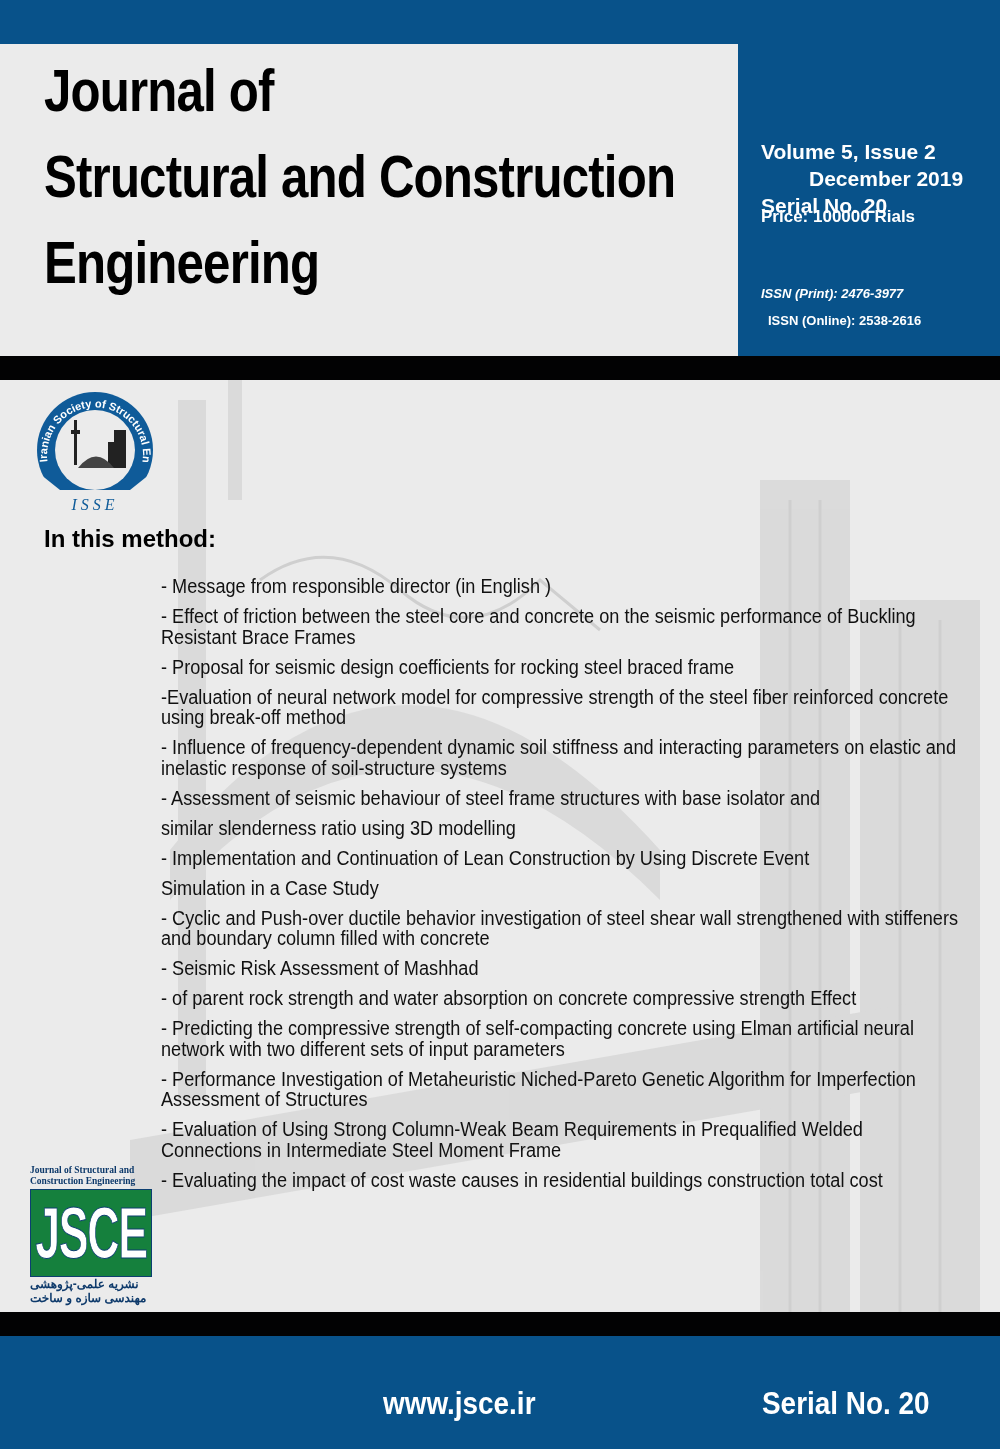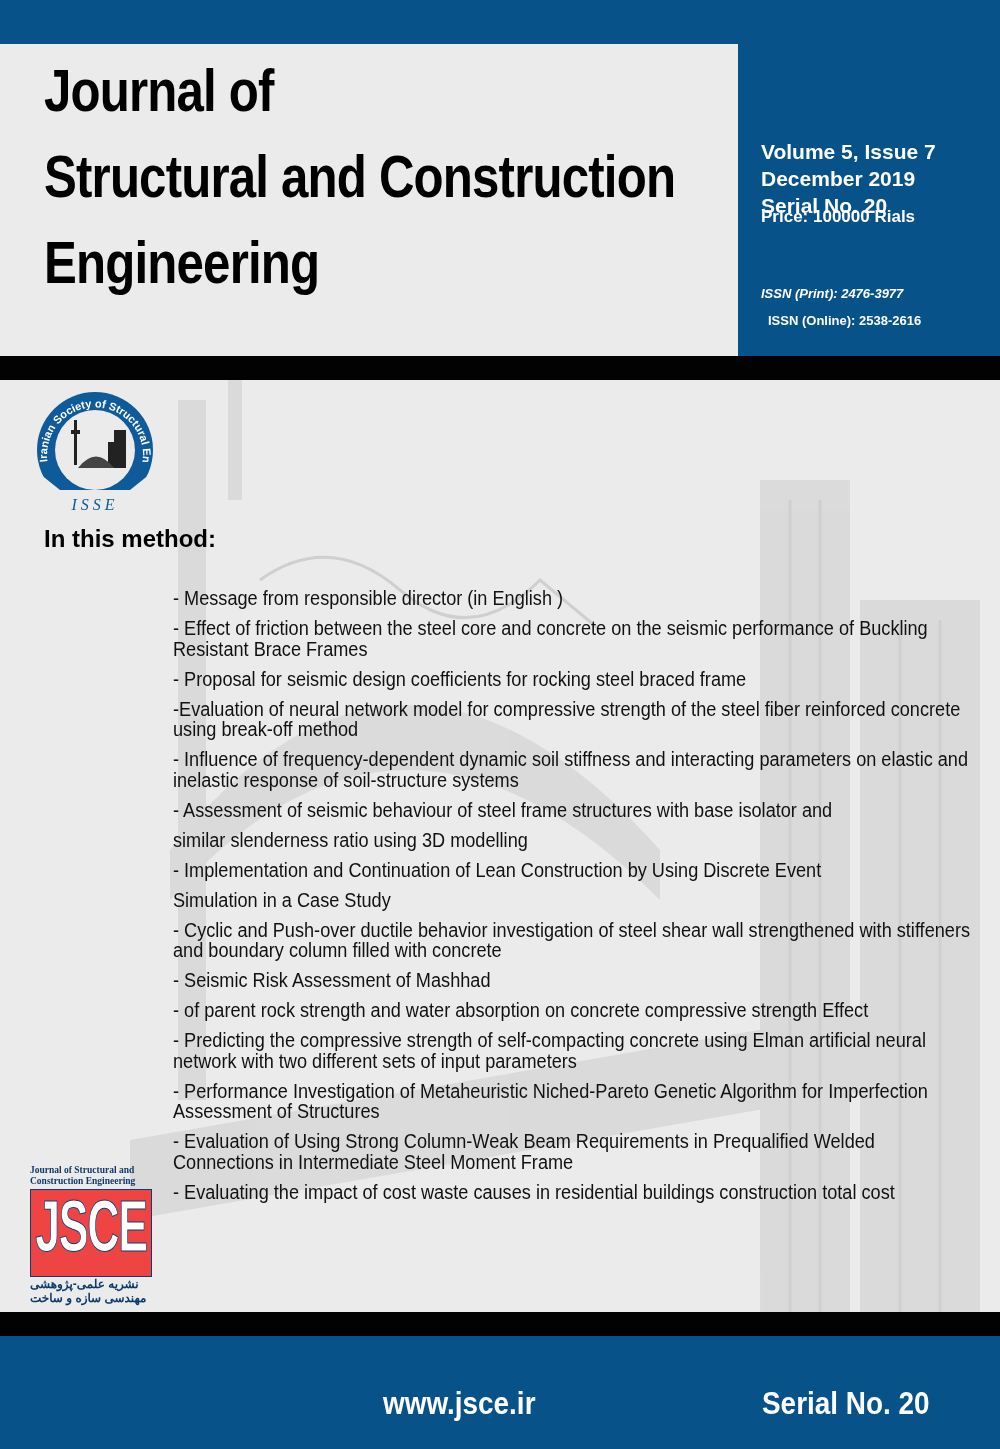--- a/index.html
+++ b/index.html
@@ -24,49 +24,49 @@
     font-size: 60px; color: #000; letter-spacing: -1px;
     transform: scaleX(0.82); transform-origin: left center;
     white-space: nowrap;
   }
   #title-l1 { top: 56px; }
   #title-l2 { top: 142px; }
   #title-l3 { top: 228px; }
 
   .issue-info { position: absolute; left: 761px; color: #fff; font-weight: bold; white-space: nowrap; }
   #vol { top: 140px; font-size: 21px; }
-  #date { top: 167px; font-size: 21px; }
+  #date { top: 167px; font-size: 21px; margin-left: 48px; }
   #serial { top: 194px; font-size: 21px; }
   #price { top: 207px; font-size: 17px; }
   #issn-print { top: 286px; font-size: 13px; font-style: italic; }
   #issn-online { top: 313px; font-size: 13px; margin-left: 7px; }
 
   
   #watermark { position: absolute; left: 0; top: 0; width: 1000px; height: 932px; }
 
   #isse-logo { position: absolute; left: 30px; top: 10px; width: 130px; height: 125px; }
 
   #in-this-issue {
     position: absolute; left: 44px; top: 145px; margin: 0;
     font-size: 24px; font-weight: bold; color: #000;
   }
 
-  #toc { position: absolute; left: 157px; top: 192px; width: 810px; margin: 16px; padding: 0; list-style: none; }
+  #toc { position: absolute; left: 157px; top: 192px; width: 810px; margin: 4px; padding: 0; list-style: none; }
   .toc-item {
     font-size: 19.5px; line-height: 20.5px; color: #111;
     transform: scaleX(0.93); transform-origin: left top;
     width: 860px;
   }
 
   #jsce-logo { position: absolute; left: 30px; top: 785px; width: 124px; height: 140px; }
   .jsce-caption { font-family: "Liberation Serif", serif; font-weight: bold; font-size: 9.5px; color: #0e3a6b; line-height: 11px; white-space: nowrap; }
   .jsce-box {
-    margin-top: 2px; width: 120px; height: 86px; background: #ef4444;
+    margin-top: 2px; width: 120px; height: 86px; background: #15803d;
     border: 1px solid #0c3f70;
-    display: flex; justify-content: center;
+    display: flex; align-items: center; justify-content: center;
   }
   .jsce-text {
     color: #fff; font-weight: bold; font-size: 72px; letter-spacing: -2px;
     transform: scaleX(0.62); display: inline-block;
     -webkit-text-stroke: 1px #0c3f70; line-height: 1;
   }
   .jsce-fa { font-size: 12px; color: #0e3a6b; font-weight: bold; text-align: left; line-height: 14px; direction: rtl; width: 120px; }
 
   #website { position: absolute; left: 383px; top: 1386px; color: #fff; font-weight: bold; font-size: 31px; transform: scaleX(0.9); transform-origin: left center; }
   #bottom-serial { position: absolute; left: 762px; top: 1386px; color: #fff; font-weight: bold; font-size: 31px; transform: scaleX(0.9); transform-origin: left center; white-space: nowrap; }
@@ -76,21 +76,21 @@
 
 <div class="abs blue" id="top-blue"></div>
 <div class="abs blue" id="right-blue">
 </div>
 <div class="abs" id="title-panel"></div>
 
 <h1 class="title-line" id="title-l1">Journal of</h1>
 <h1 class="title-line" id="title-l2">Structural and Construction</h1>
 <h1 class="title-line" id="title-l3">Engineering</h1>
 
-<div class="issue-info" id="vol">Volume 5, Issue 7</div>
+<div class="issue-info" id="vol">Volume 5, Issue 2</div>
 <div class="issue-info" id="date">December 2019</div>
 <div class="issue-info" id="serial">Serial No. 20</div>
 <div class="issue-info" id="price">Price: 100000 Rials</div>
 <div class="issue-info" id="issn-print">ISSN (Print): 2476-3977</div>
 <div class="issue-info" id="issn-online">ISSN (Online): 2538-2616</div>
 
 <div class="abs" id="black-band-top"></div>
 
 <div class="abs" id="main">
 

